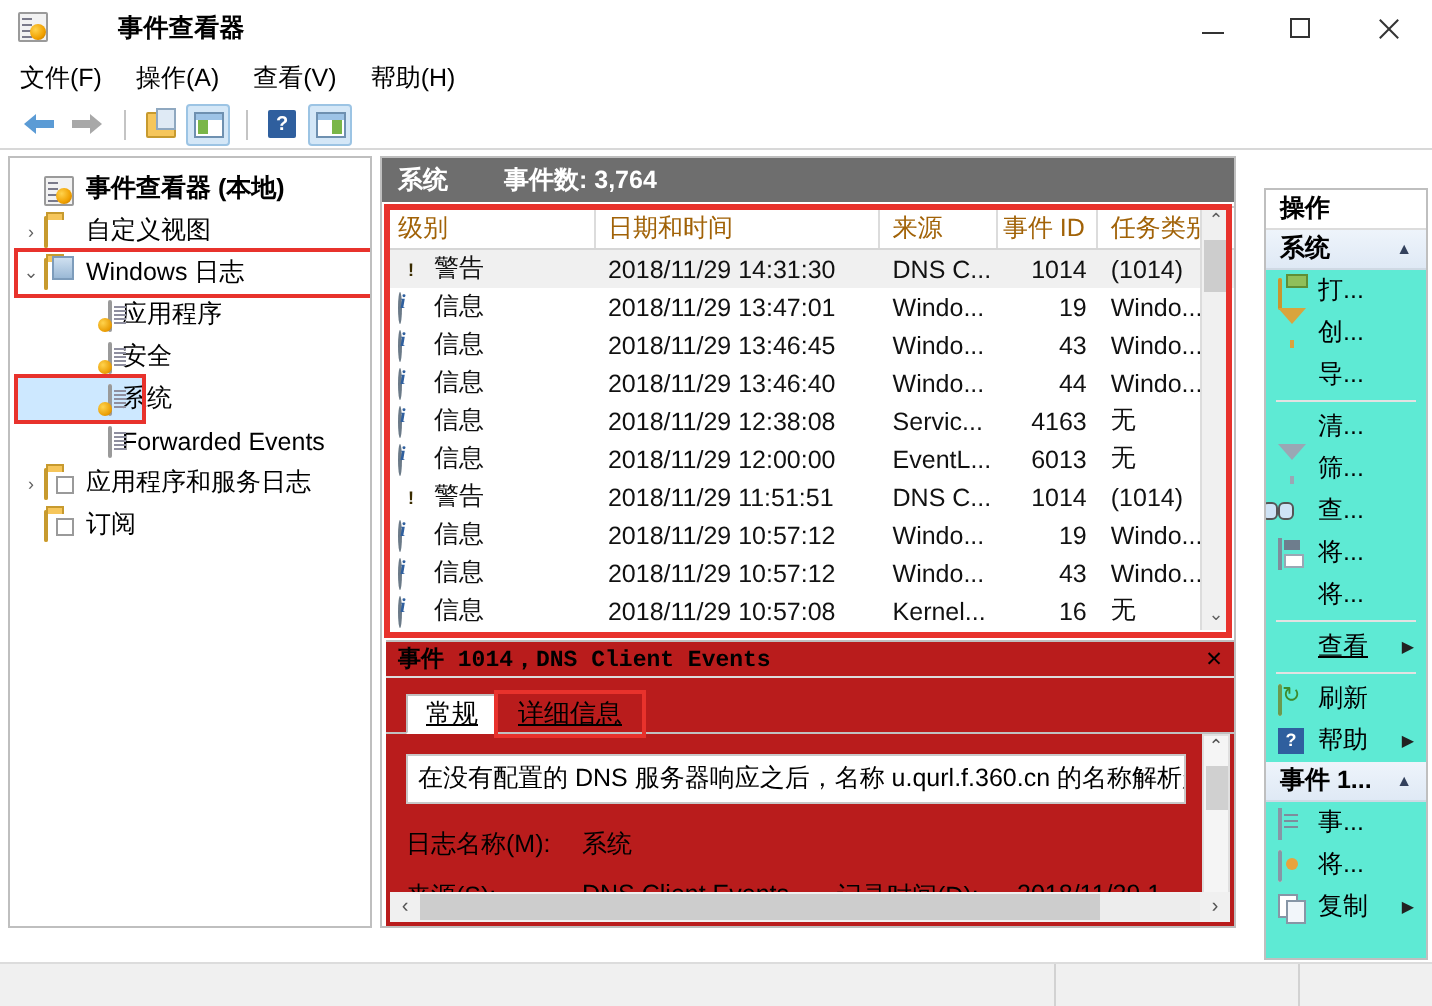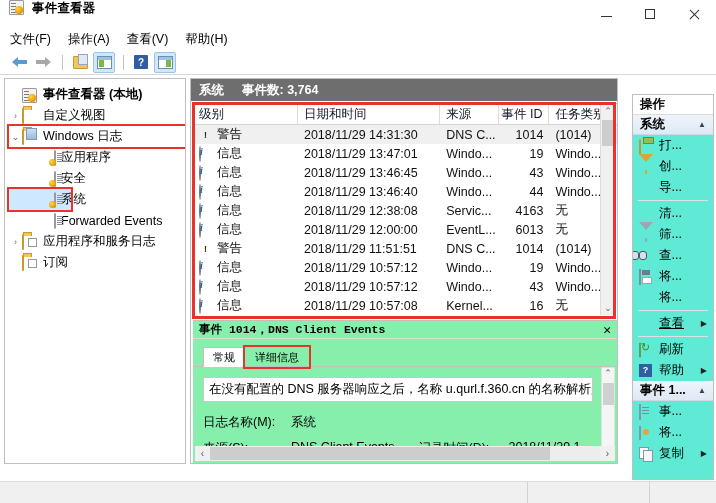--- a/index.html
+++ b/index.html
@@ -15,21 +15,21 @@
   #app {
     position: relative;
     width: 716px; height: 503px;
     background: #ffffff;
   }
 
   
   .titlebar {
     position: absolute; left: 0; top: 0; width: 716px; height: 28px;
     background: #ffffff;
-    display: flex; align-items: flex-start;
+    display: flex; align-items: center; gap: 27px;
   }
   .title-icon {
     width: 16px; height: 16px; margin-left: 9px; margin-right: 7px;
     position: relative; flex: none;
   }
   .ev-icon {
     width: 15px; height: 15px;
     background: #f2f2f2;
     border: 1px solid #9a9a9a;
     position: relative; border-radius: 1px;
@@ -167,29 +167,29 @@
 
   
   .pane-center {
     position: absolute; left: 190px; top: 78px; width: 428px; height: 386px;
     background: #ffffff; border: 1px solid #bfbfbf; overflow: hidden;
   }
   .list-header {
     height: 22px; background: #6e6e6e; color: #ffffff; display: flex; align-items: center;
     padding-left: 8px; font-size: 12.5px; font-weight: bold;
   }
-  .list-header .cnt { font-weight: bold; margin-left: 18px; }
+  .list-header .cnt { font-weight: bold; margin-left: 28px; }
 
   .list-box {
     position: absolute; left: 2px; top: 24px; width: 424px; height: 212px; overflow: hidden;
     border-top: 1px solid #c9c9c9;
   }
   .cols { display: flex; height: 21px; background: #ffffff; border-bottom: 1px solid #d6d6d6; }
   .col {
-    display: flex; align-items: center; font-size: 12.5px; color: #0f172a;
+    display: flex; align-items: center; font-size: 12.5px; color: #a16207;
     border-right: 1px solid #dcdcdc; padding-left: 6px; white-space: nowrap; overflow: hidden;
   }
   .c-level { width: 112px; }
   .c-date  { width: 152px; }
   .c-src   { width: 62px; }
   .c-id    { width: 54px; justify-content: flex-end; padding-right: 6px; padding-left: 0; }
   .c-task  { width: 72px; border-right: none; }
 
   .rows { }
   .row { display: flex; height: 19px; align-items: center; font-size: 12.5px; }
@@ -225,33 +225,33 @@
 
   
   .red-list-box {
     position: absolute; left: 192px; top: 102px; width: 424px; height: 217px;
     border: 3px solid #e8322c; pointer-events: none;
   }
 
   
   .detail {
     position: absolute; left: 2px; top: 241px; width: 424px; height: 143px;
-    border-top: 1px solid #bfbfbf; background: #86efac;
+    border-top: 1px solid #bfbfbf; background: #b91c1c;
   }
   .detail-title {
     height: 18px; display: flex; align-items: center; padding-left: 6px;
     font-family: "Liberation Mono", "DejaVu Sans Mono", monospace;
     font-size: 11.5px; font-weight: bold; color: #000;
     border-bottom: 1px solid #dcdcdc;
   }
   .detail-close { margin-left: auto; margin-right: 6px; font-size: 13px; font-weight: bold; color: #000; }
   .tabs { display: flex; height: 22px; align-items: flex-end; padding-left: 10px; border-bottom: 1px solid #c0c0c0; margin-top: 6px;}
   .tab {
-    height: 20px; padding: 5px 9px; display: flex; align-items: center; font-size: 11px;
-    border: 1px solid transparent; position: relative; top: 1px;
+    height: 20px; padding: 5px 9px; display: flex; align-items: center; font-size: 13px;
+    border: 1px solid transparent; position: relative; top: 1px; text-decoration: underline;
   }
   .tab.active { background: #ffffff; border: 1px solid #c0c0c0; border-bottom-color: #ffffff; }
   .detail-body { position: relative; padding: 10px 0 0 10px; height: 96px; overflow: hidden; }
   .msg-box {
     border: 1px solid #c8c8c8; background: #ffffff; padding: 3px 5px;
     font-size: 12.5px; width: 390px; white-space: nowrap; overflow: hidden;
   }
   .kv { display: flex; margin-top: 12px; font-size: 12.5px; }
   .kv .k { width: 88px; color: #000; }
   .kv .v { color: #000; }

